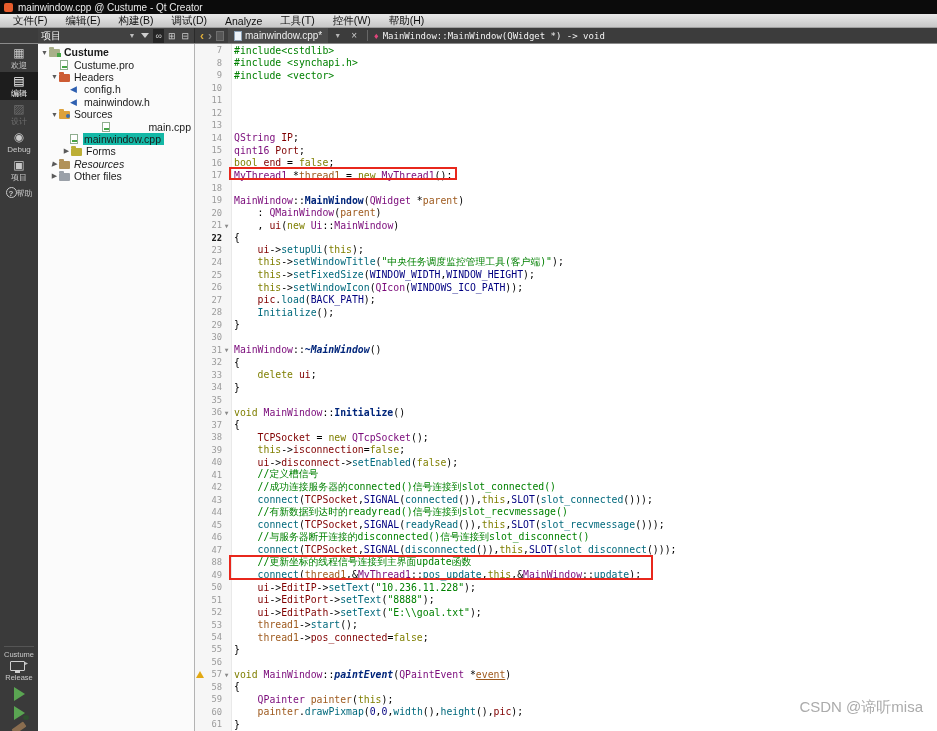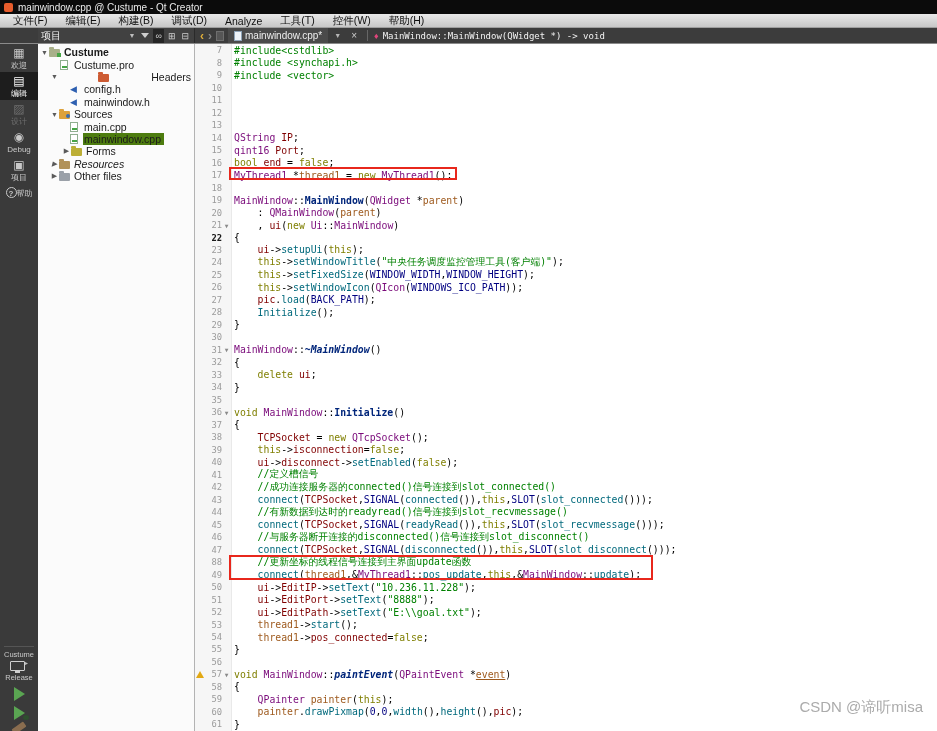--- a/index.html
+++ b/index.html
@@ -58,21 +58,21 @@
   .runrow{margin:5px 0;height:14px;position:relative}
   .tri{display:inline-block;width:0;height:0;border-left:11px solid var(--run);border-top:7px solid transparent;border-bottom:7px solid transparent}
   .bugdot{position:absolute;right:9px;bottom:0;width:6px;height:5px;background:#2f4f2f;border-radius:50%}
   .hammer{width:14px;height:6px;background:#8a6d4f;margin:2px auto 0;transform:rotate(-35deg);border-radius:1px}
 
   
   .treepane{width:157px;background:#fbfbfb;border-right:1px solid #b3b3b3;padding-top:2px;font-size:10.5px;color:#1a1a1a;flex:0 0 auto;overflow:hidden}
   .trow{height:12.4px;display:flex;align-items:center;white-space:nowrap}
   .chev{width:9px;color:#5a5a5a;font-size:7px;text-align:center;flex:0 0 auto}
   .tlabel{padding:0 3px 0 1px}
-  .tlabel.sel{background:#4d7c0f}
+  .tlabel.sel{background:#14b8a6}
   .tlabel.bold{font-weight:bold}
   .ticon{display:inline-block;position:relative;width:12px;height:10px;margin-right:2px;flex:0 0 auto}
   .fold-shape{position:absolute;left:0;top:2px;width:11px;height:8px;border-radius:1px}
   .fold-shape::before{content:"";position:absolute;top:-2px;left:0;width:5px;height:2px;background:inherit;border-radius:1px 1px 0 0}
   .project-icon .fold-shape{background:#a9b08a}
   .project-icon::after{content:"";position:absolute;right:0;bottom:0;width:4px;height:4px;background:#46a546}
   .headers-folder-icon .fold-shape{background:#cd5b33}
   .sources-folder-icon .fold-shape{background:#dda23c}
   .sources-folder-icon::after{content:"";position:absolute;right:1px;bottom:1px;width:4px;height:4px;background:#3a6db0;border-radius:50%}
   .forms-folder-icon .fold-shape{background:#bcae35}
@@ -180,21 +180,21 @@
           </span>
           <span class="tlabel bold">Custume</span>
         </div>
         <div class="trow" style="padding-left: 12px;">
           <span class="chev"></span>
           <span class="ticon pro-file-icon">
             <span class="doc-shape"></span>
           </span>
           <span class="tlabel">Custume.pro</span>
         </div>
-        <div class="trow" style="padding-left: 12px; justify-content: space-between;">
+        <div class="trow" style="padding-left: 12px;">
           <span class="chev">▼</span>
           <span class="ticon headers-folder-icon">
             <span class="fold-shape"></span>
           </span>
           <span class="tlabel">Headers</span>
         </div>
         <div class="trow" style="padding-left: 22px;">
           <span class="chev"></span>
           <span class="ticon header-file-icon"></span>
           <span class="tlabel">config.h</span>
@@ -204,21 +204,21 @@
           <span class="ticon header-file-icon"></span>
           <span class="tlabel">mainwindow.h</span>
         </div>
         <div class="trow" style="padding-left: 12px;">
           <span class="chev">▼</span>
           <span class="ticon sources-folder-icon">
             <span class="fold-shape"></span>
           </span>
           <span class="tlabel">Sources</span>
         </div>
-        <div class="trow" style="padding-left: 22px;">
+        <div class="trow" style="padding-left: 22px; justify-content: space-between;">
           <span class="chev"></span>
           <span class="ticon pro-file-icon">
             <span class="doc-shape"></span>
           </span>
           <span class="tlabel">main.cpp</span>
         </div>
         <div class="trow" style="padding-left: 22px;">
           <span class="chev"></span>
           <span class="ticon pro-file-icon">
             <span class="doc-shape"></span>

